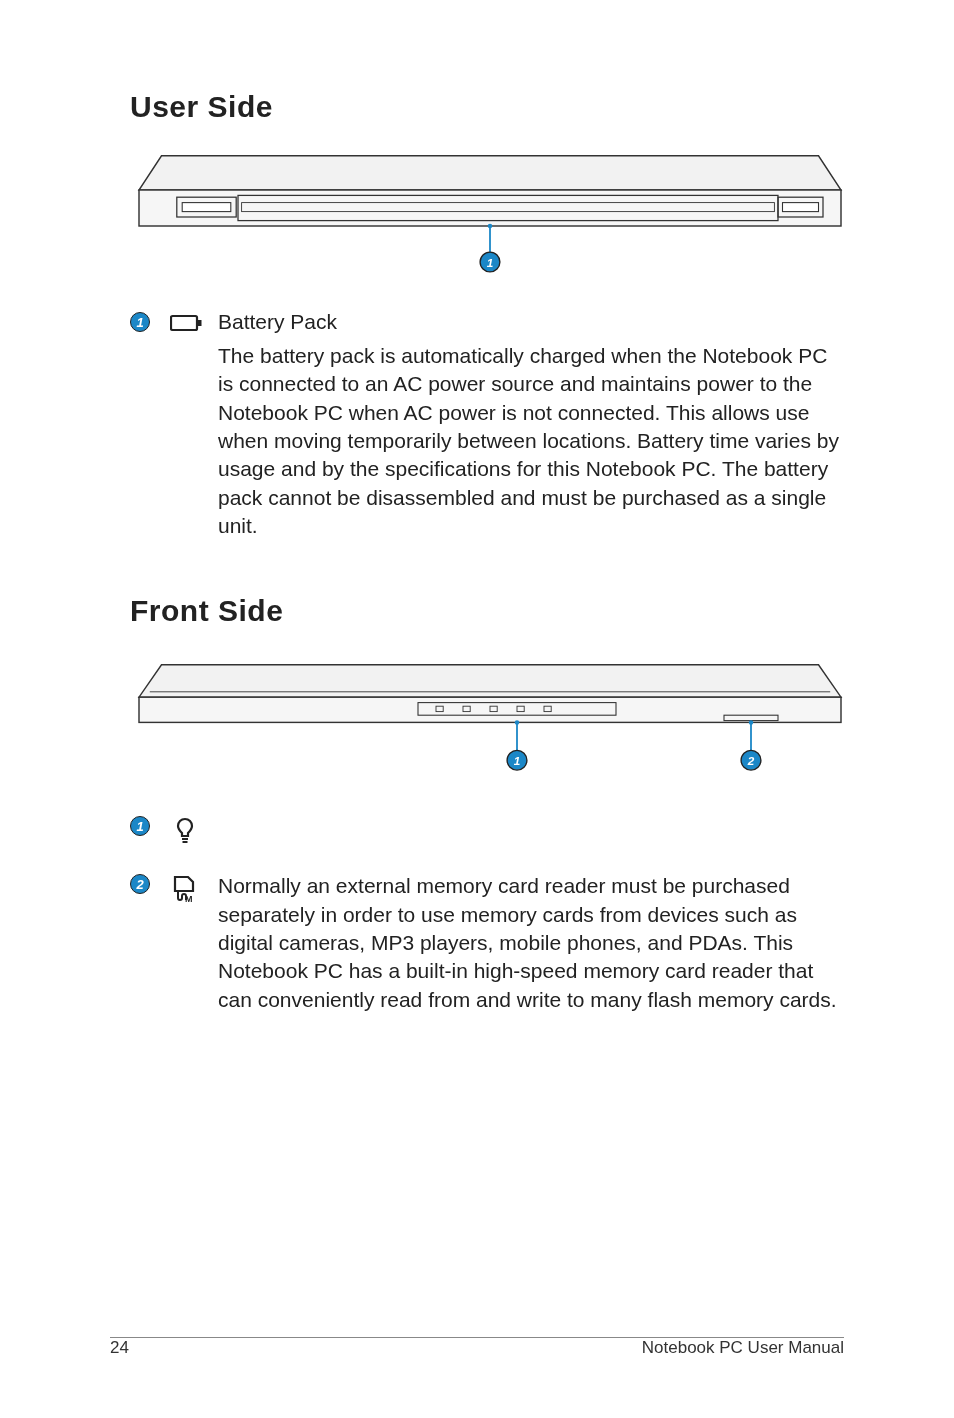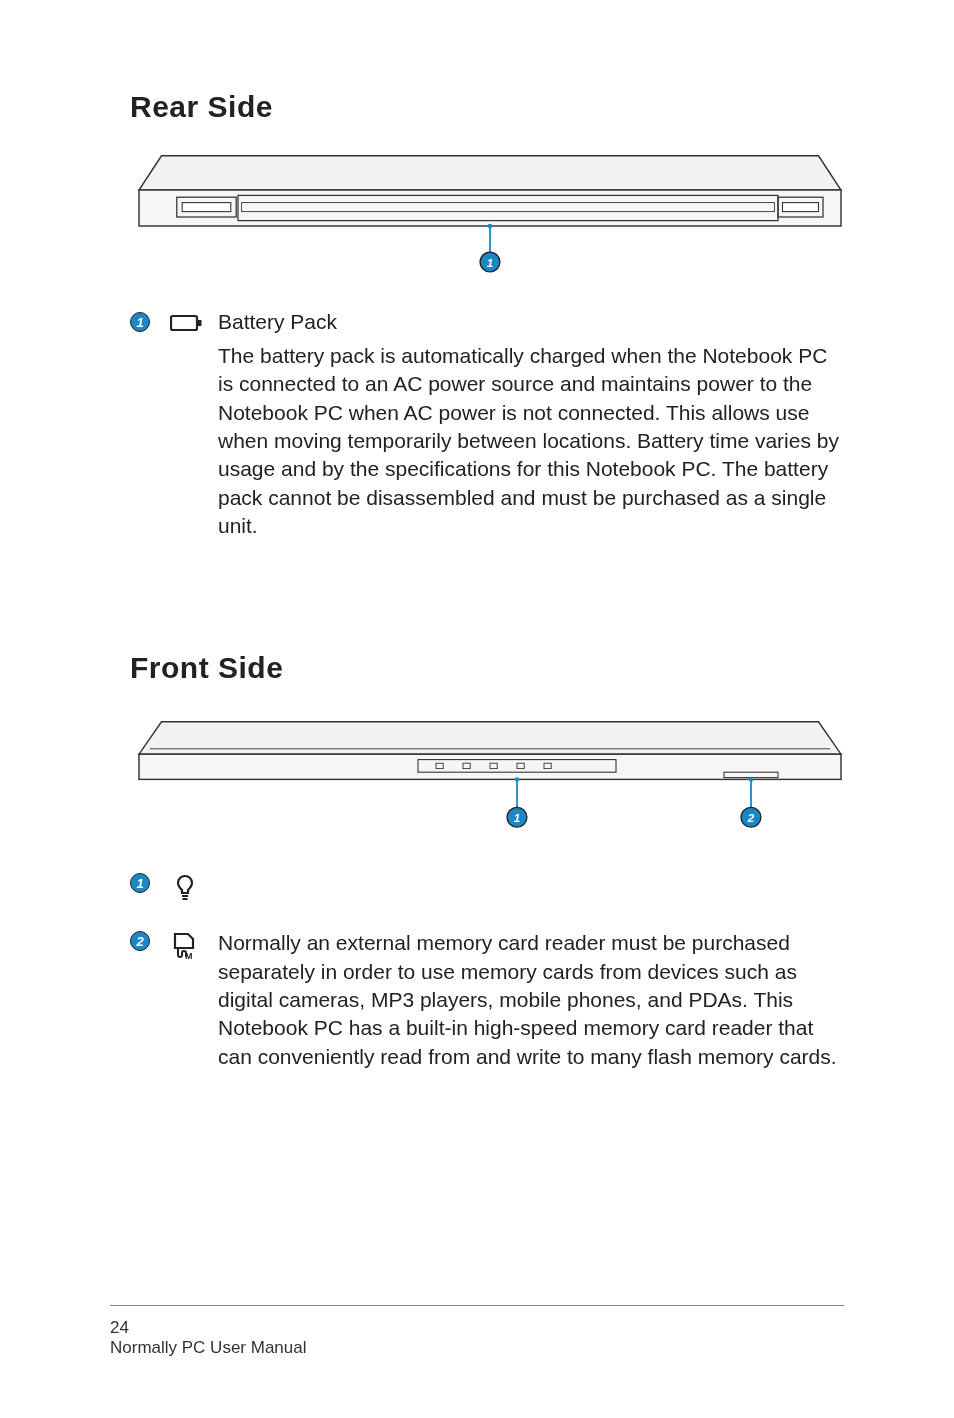--- a/index.html
+++ b/index.html
@@ -15,21 +15,21 @@
     padding: 90px 110px 40px 130px;
   }
   .section-title {
     font-family: Verdana, Arial, sans-serif;
     font-size: 30px;
     font-weight: 700;
     margin-bottom: 30px;
     letter-spacing: 0.5px;
   }
   .section-title.second {
-    margin-top: 111px;
+    margin-top: 54px;
     margin-bottom: 35px;
   }
   .diagram-wrap {
     transform: scale(0.9);
     transform-origin: left top;
     margin-bottom: -5px;
   }
   .diagram-wrap2 {
     transform: scale(0.9);
     transform-origin: left top;
@@ -77,34 +77,33 @@
     justify-content: center;
     font-style: italic;
     border: 1.5px solid #222;
   }
   .footer {
     position: absolute;
     bottom: 60px;
     left: 110px;
     right: 110px;
     border-top: 1px solid #888;
-    padding-top: 12px;
+    padding-top: 0;
     display: flex;
     justify-content: space-between;
     font-size: 17px;
     color: #333;
-    flex-direction: column;
   }
 </style>
 </head>
 <body>
 
 <div class="page">
 
-  <h2 class="section-title">Rear Side</h2>
+  <h2 class="section-title">User Side</h2>
 
   <div class="diagram-wrap">
     <svg width="800" height="145" viewBox="0 0 800 145">
 
       <polygon points="35,2 765,2 790,40 10,40" fill="#f2f2f2" stroke="#333" stroke-width="1.6"></polygon>
 
       <rect x="10" y="40" width="780" height="40" fill="#f6f6f6" stroke="#333" stroke-width="1.6"></rect>
 
       <rect x="52" y="48" width="66" height="22" fill="none" stroke="#333" stroke-width="1.4"></rect>
       <rect x="58" y="54" width="54" height="10" fill="#fff" stroke="#333" stroke-width="1.2"></rect>
@@ -199,14 +198,14 @@
     </div>
     <div class="textcol">
       <div class="body">Normally an external memory card reader must be purchased separately in order to use memory cards from devices such as digital cameras, MP3 players, mobile phones, and PDAs. This Notebook PC has a built-in high-speed memory card reader that can conveniently read from and write to many flash memory cards.</div>
     </div>
   </div>
 
 </div>
 
 <div class="footer">
   <span>24</span>
-  <span>Normally PC User Manual</span>
+  <span>Notebook PC User Manual</span>
 </div>
 
 </body></html>

